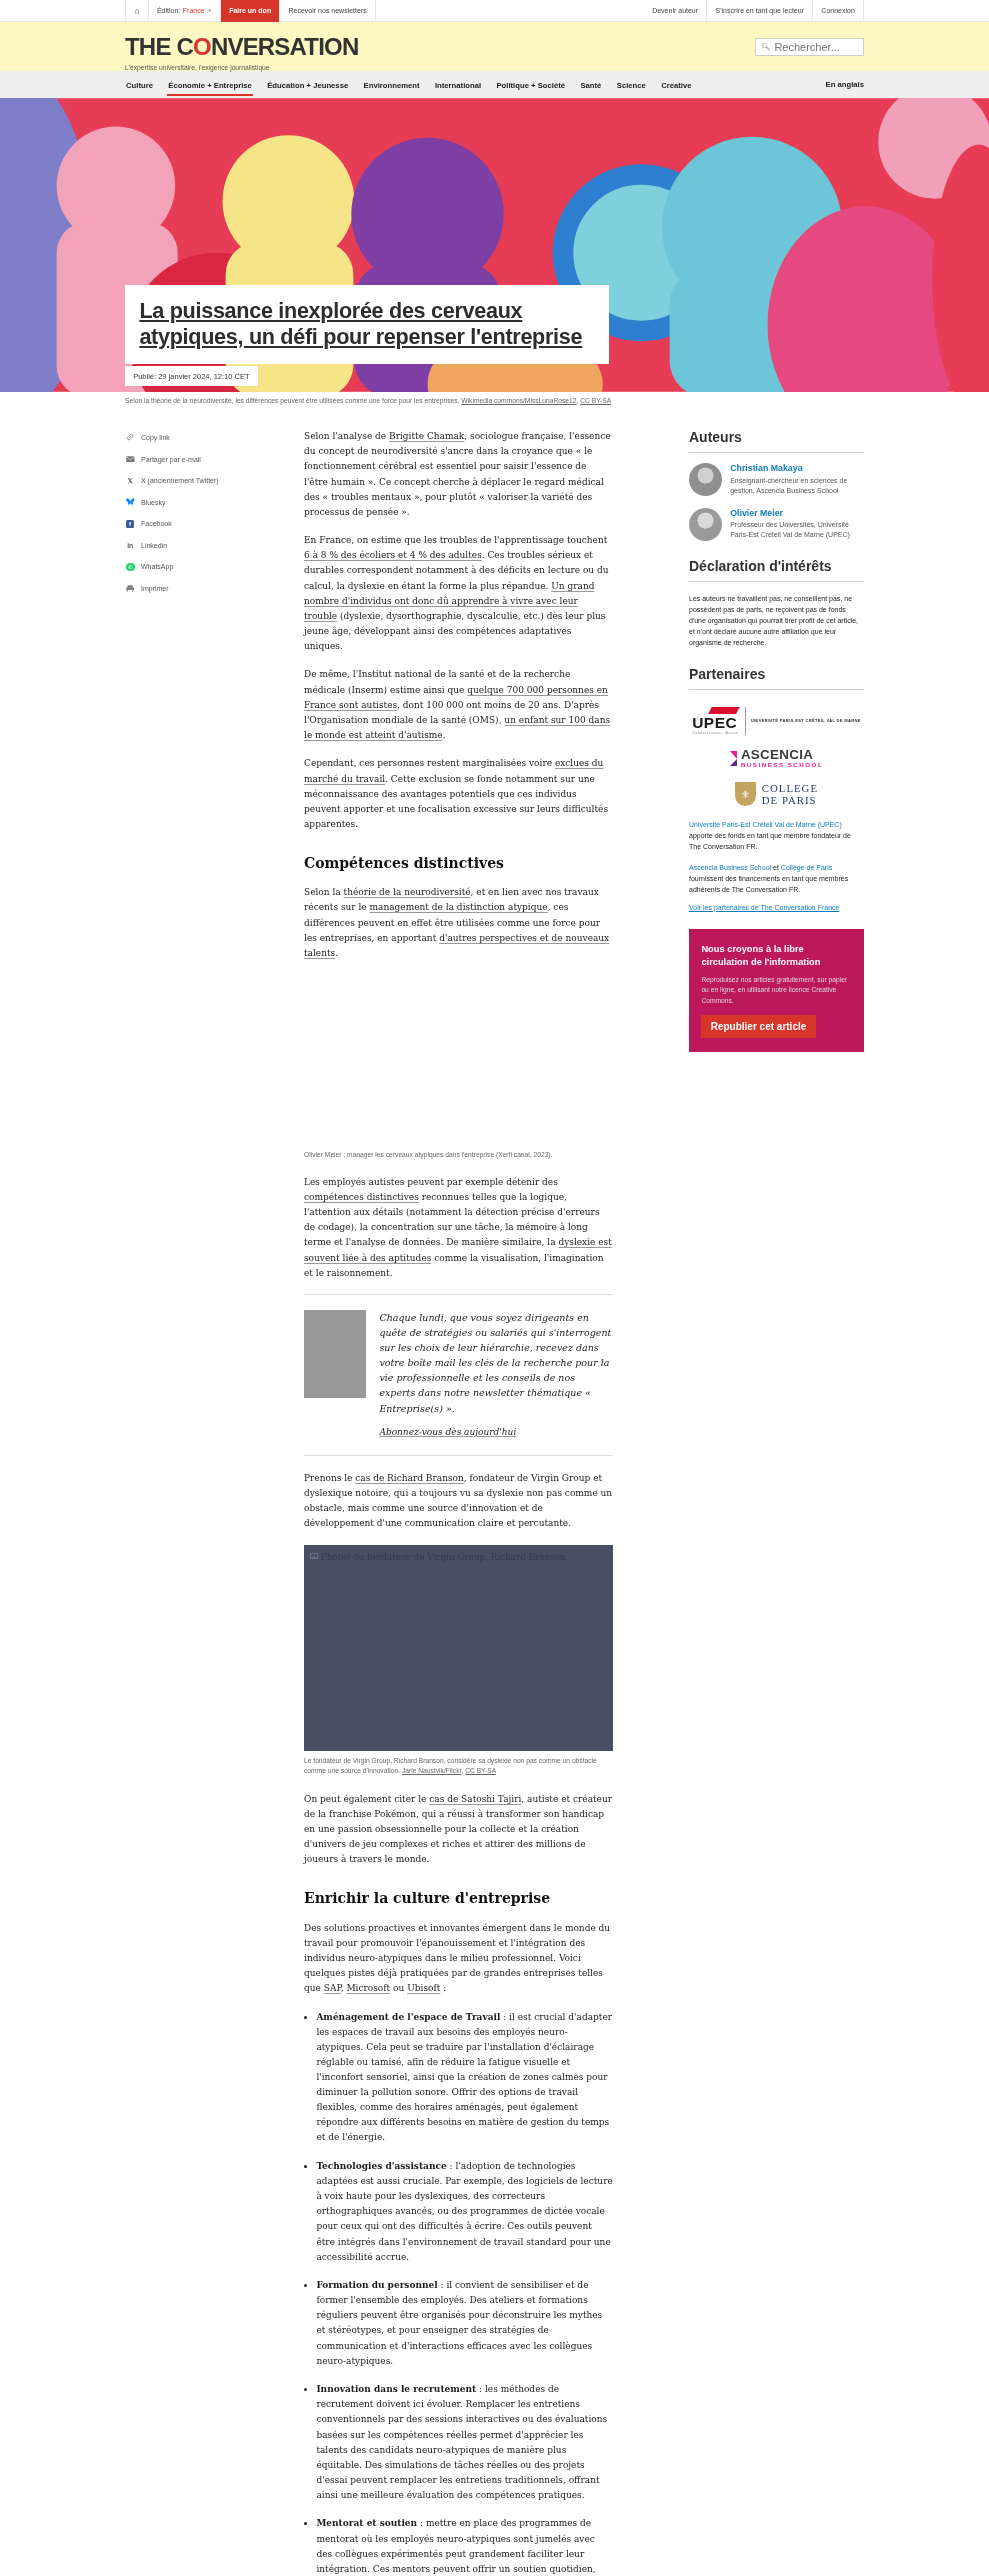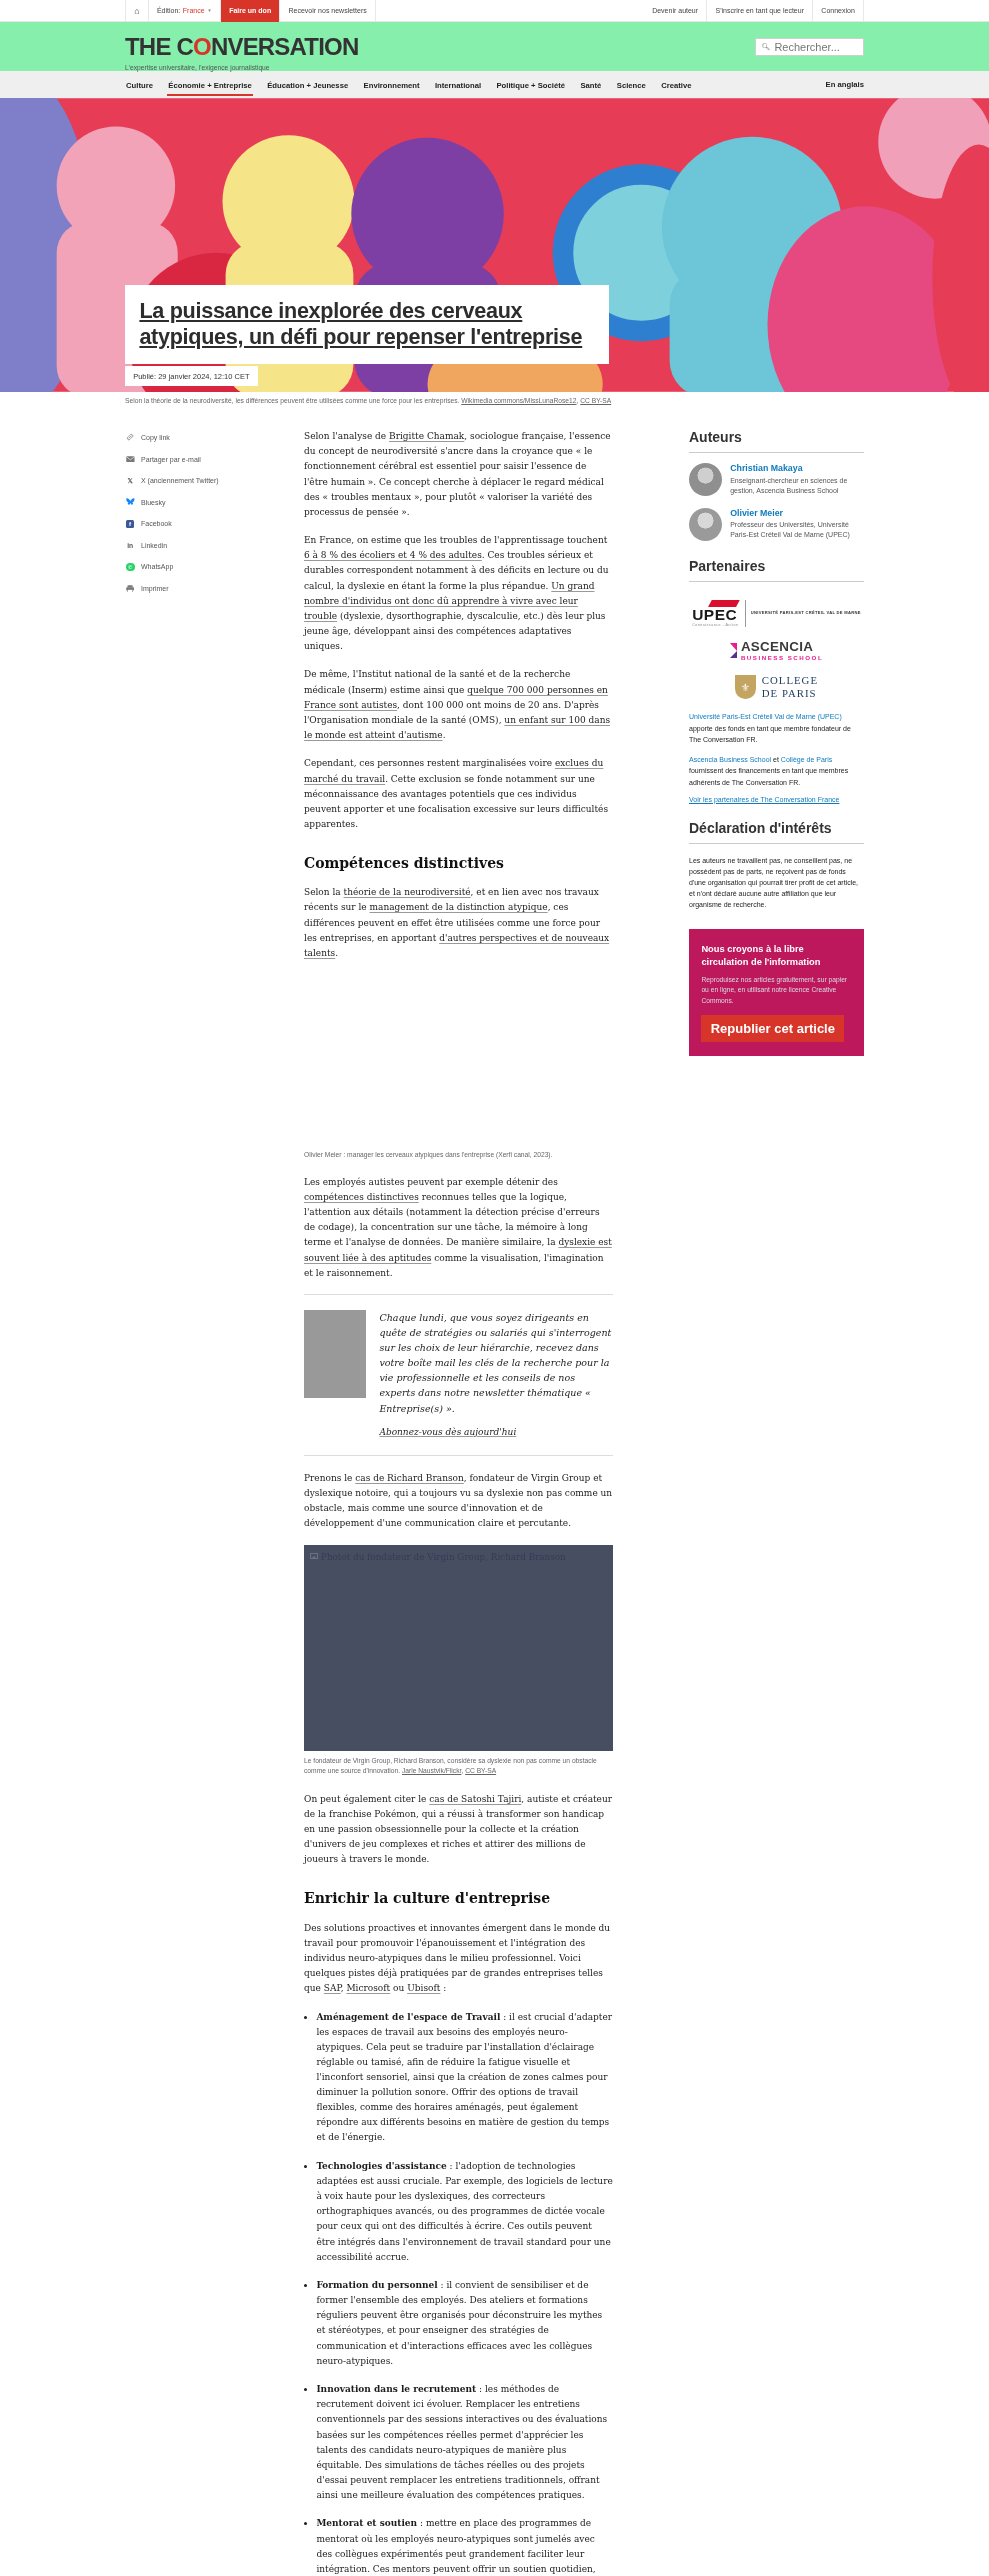--- a/index.html
+++ b/index.html
@@ -11,21 +11,21 @@
   .topbar-inner { display:flex; align-items:stretch; height:21.6px; }
   .topbar-item { display:flex; align-items:center; padding:0 8.2px; font-size:7px; color:#444; border-right:0.5px solid #e8e8e8; cursor:pointer; }
   .topbar-item.first { border-left:0.5px solid #e8e8e8; }
   .home-glyph { font-size:8.8px; color:#333; }
   .edition-value { color:#d8352a; margin-left:2.6px; }
   .caret { font-size:4.6px; color:#888; margin-left:2.6px; }
   .donate-btn { background:#d8352a; color:#fff; font-weight:bold; }
   .topbar-spacer { flex:1; }
 
   
-  .masthead { background:#86efac; padding:11.3px 0 0 0; }
+  .masthead { background:#fef9c3; padding:11.3px 0 0 0; }
   .masthead-row { display:flex; align-items:flex-start; justify-content:space-between; }
   .logo { font-size:24px; font-weight:bold; letter-spacing:-0.8px; color:#333; font-family:"Liberation Sans", sans-serif; }
   .logo .logo-o { color:#d8352a; }
   .tagline { font-size:6.7px; color:#555; margin-top:3.1px; }
   .search-box { background:#fff; border:0.5px solid #cfcfcf; width:109px; height:17.5px; display:flex; align-items:center; padding:0 5.2px; margin-top:5.2px; }
   .search-box input { border:none; outline:none; font-size:11px; color:#333; width:100%; background:transparent; font-family:"Liberation Sans", sans-serif; }
   .search-glyph { margin-right:4.1px; color:#555; font-size:7.2px; }
 
   
   .nav-row { background:#efefef; }
@@ -101,21 +101,21 @@
   .asc-word { font-size:13.4px; font-weight:bold; color:#3a3a3a; letter-spacing:0.3px; line-height:1; }
   .asc-sub { font-size:6.2px; letter-spacing:1.5px; color:#e91e8c; font-weight:bold; }
   .cdp-logo { display:flex; align-items:center; }
   .cdp-shield { width:20.6px; height:24px; background:#c3a461; border-radius:0 0 10.3px 10.3px; display:flex; align-items:center; justify-content:center; color:#fff; font-size:10.3px; margin-right:6.2px; }
   .cdp-word { font-family:"Liberation Serif",serif; font-size:10.8px; letter-spacing:1px; color:#1d3a5f; line-height:1.15; }
   .sb-partner-text { font-size:7px; color:#222; line-height:1.6; margin-top:9.3px; }
   .sb-link { display:block; font-size:7px; color:#0f7bbd; margin-top:8.2px; cursor:pointer; }
   .republish-box { background:#be185d; margin-top:18.5px; padding:13.4px 12.4px 14.4px 12.4px; }
   .republish-box h3 { color:#fff; font-size:9.3px; line-height:1.4; margin-bottom:6.2px; }
   .republish-box p { color:#d8dde2; font-size:6.7px; line-height:1.55; margin-bottom:9.3px; }
-  .republish-btn { background:#d8352a; color:#fff; border:none; font-size:13px; font-weight:bold; padding:5.7px 9.3px; cursor:pointer; font-family:"Liberation Sans",sans-serif; }
+  .republish-btn { background:#d8352a; color:#fff; border:none; font-size:10px; font-weight:bold; padding:5.7px 9.3px; cursor:pointer; font-family:"Liberation Sans",sans-serif; }
 </style>
 </head>
 <body>
 
 <div class="topbar">
   <div class="container topbar-inner">
     <div class="topbar-item first">
         <span class="home-glyph">⌂</span>
       </div>
     <div class="topbar-item">
@@ -311,20 +311,25 @@
     </div>
     <div class="author">
       <div class="avatar a2"></div>
       <div>
         <div class="author-name">Olivier Meier</div>
         <div class="author-role">Professeur des Universités, Université Paris-Est Créteil Val de Marne (UPEC)</div>
       </div>
     </div>
 
     <div class="sb-section">
+      <div class="sb-heading">Déclaration d'intérêts</div>
+      <div class="sb-text">Les auteurs ne travaillent pas, ne conseillent pas, ne possèdent pas de parts, ne reçoivent pas de fonds d'une organisation qui pourrait tirer profit de cet article, et n'ont déclaré aucune autre affiliation que leur organisme de recherche.</div>
+    </div>
+
+    <div class="sb-section">
       <div class="sb-heading">Partenaires</div>
       <div class="partner-logos">
         <div class="upec-logo">
           <div class="upec-left">
             <div class="upec-swoosh"></div>
             <div class="upec-word">UPEC</div>
             <div class="upec-sub">Connaissance - Action</div>
           </div>
           <div class="upec-right">UNIVERSITÉ PARIS-EST CRÉTEIL VAL DE MARNE</div>
         </div>
@@ -338,25 +343,20 @@
         <div class="cdp-logo">
           <div class="cdp-shield">⚜</div>
           <div class="cdp-word"><span>COLLEGE</span><br><span>DE PARIS</span></div>
         </div>
       </div>
       <div class="sb-partner-text"><a href="#" class="blue-link">Université Paris-Est Créteil Val de Marne (UPEC)</a><span> apporte des fonds en tant que membre fondateur de The Conversation FR.</span></div>
       <div class="sb-partner-text"><a href="#" class="blue-link">Ascencia Business School</a><span> et </span><a href="#" class="blue-link">Collège de Paris</a><span> fournissent des financements en tant que membres adhérents de The Conversation FR.</span></div>
       <a class="sb-link" href="#">Voir les partenaires de The Conversation France</a>
     </div>
 
-    <div class="sb-section">
-      <div class="sb-heading">Déclaration d'intérêts</div>
-      <div class="sb-text">Les auteurs ne travaillent pas, ne conseillent pas, ne possèdent pas de parts, ne reçoivent pas de fonds d'une organisation qui pourrait tirer profit de cet article, et n'ont déclaré aucune autre affiliation que leur organisme de recherche.</div>
-    </div>
-
     <div class="republish-box">
       <h3>Nous croyons à la libre circulation de l'information</h3>
       <p>Reproduisez nos articles gratuitement, sur papier ou en ligne, en utilisant notre licence Creative Commons.</p>
       <button class="republish-btn">Republier cet article</button>
     </div>
   </div>
 </div>
 
 
 </body></html>

